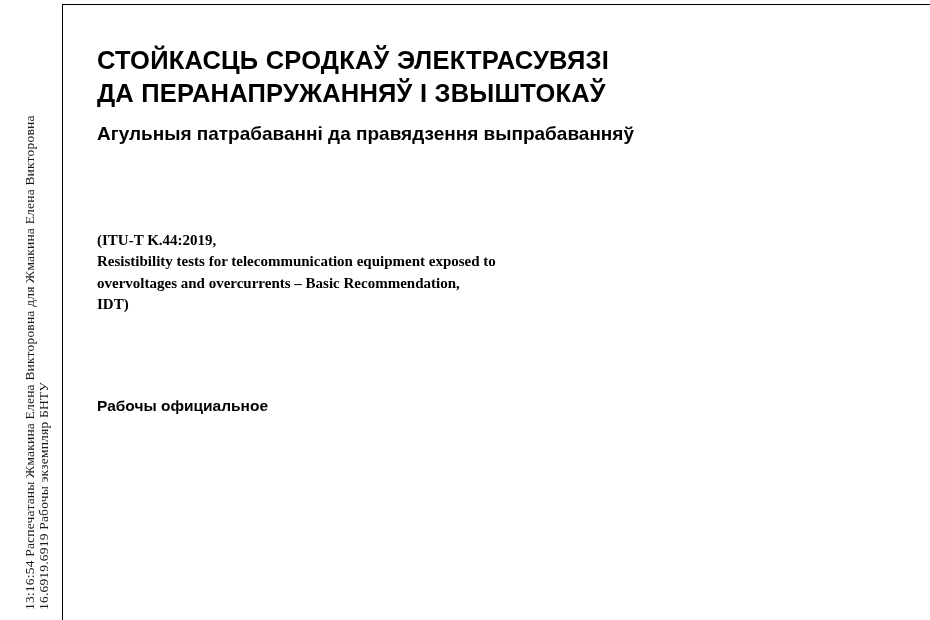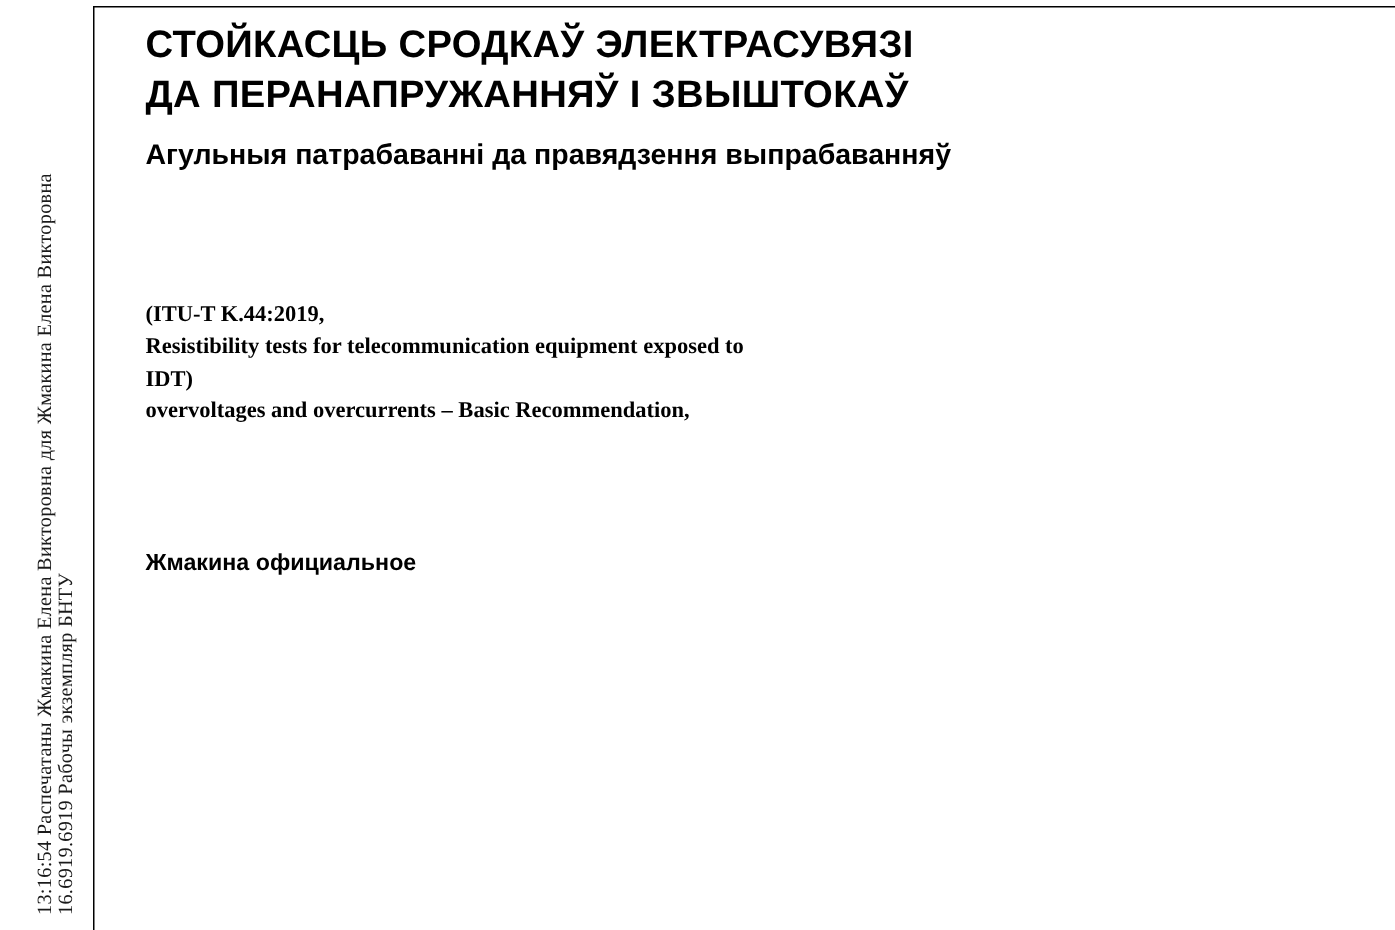--- a/index.html
+++ b/index.html
@@ -66,21 +66,21 @@
     left: 62px;
     top: 4px;
     width: 1px;
     height: 616px;
     background: #000000;
   }
 
   .content {
     position: absolute;
     left: 97px;
-    top: 14px;
+    top: 44px;
     width: 790px;
   }
 
   h1.doc-title {
     margin: 0;
     font-size: 25.5px;
     font-weight: bold;
     line-height: 1.28;
     letter-spacing: 0.2px;
   }
@@ -130,20 +130,20 @@
     <h1 class="doc-title">
       <span class="line">СТОЙКАСЦЬ СРОДКАЎ ЭЛЕКТРАСУВЯЗІ</span>
       <span class="line">ДА ПЕРАНАПРУЖАННЯЎ І ЗВЫШТОКАЎ</span>
     </h1>
 
     <p class="doc-subtitle">Агульныя патрабаванні да правядзення выпрабаванняў</p>
 
     <p class="doc-ref">
       <span class="line">(ITU-T K.44:2019,</span>
       <span class="line">Resistibility tests for telecommunication equipment exposed to</span>
+      <span class="line">overvoltages and overcurrents – Basic Recommendation,</span>
       <span class="line">IDT)</span>
-      <span class="line">overvoltages and overcurrents – Basic Recommendation,</span>
     </p>
 
-    <p class="doc-edition">Жмакина официальное</p>
+    <p class="doc-edition">Рабочы официальное</p>
 
   </div>
 </div>
 
 </body></html>

